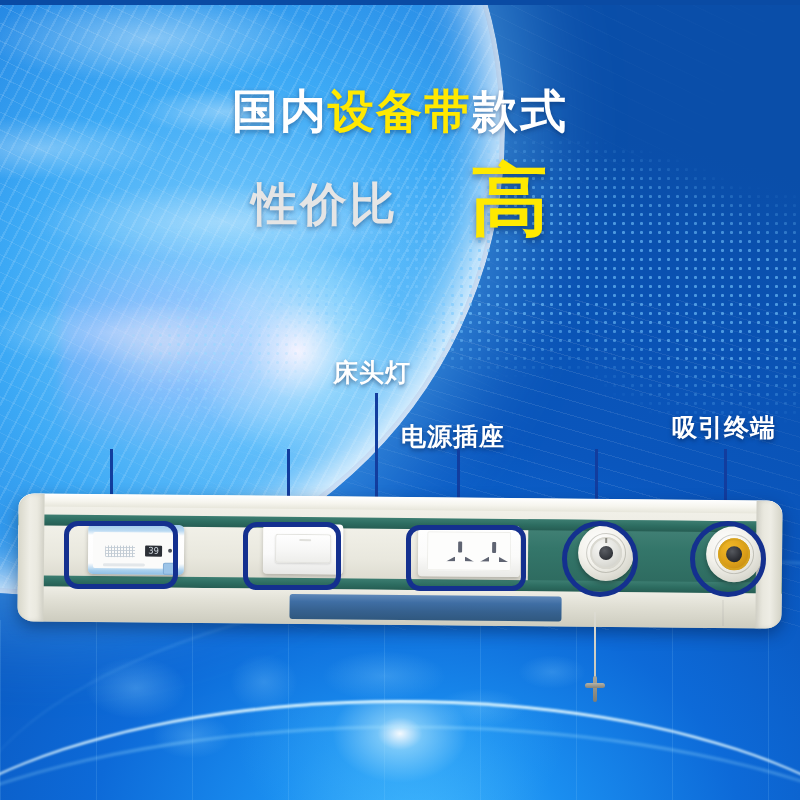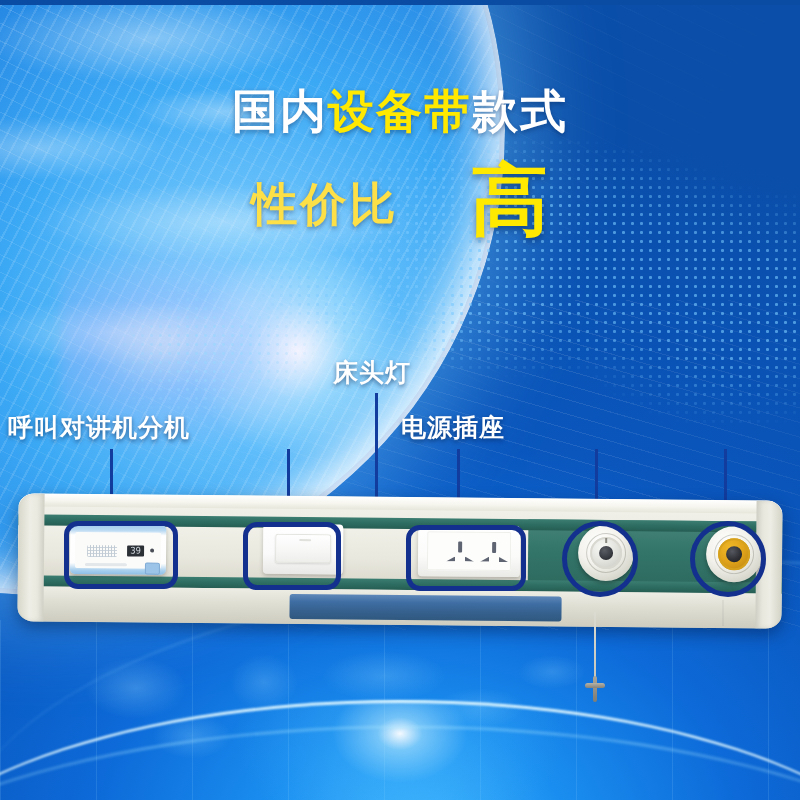--- a/index.html
+++ b/index.html
@@ -124,21 +124,21 @@
     white-space:nowrap;
   }
   .headline1 .w{color:#ffffff;text-shadow:0 2px 5px rgba(0,30,80,.45);}
   .headline1 .y{color:#ffe900;text-shadow:0 2px 5px rgba(0,30,80,.45);}
   .headline2{
     position:absolute;left:0;top:165px;width:800px;
     display:flex;align-items:center;justify-content:center;gap:72px;
     line-height:1;white-space:nowrap;
   }
   .headline2 .sub{
-    color:#fde047;font-size:46px;font-weight:bold;letter-spacing:3px;
+    color:#e5e5e5;font-size:46px;font-weight:bold;letter-spacing:3px;
     text-shadow:0 2px 5px rgba(0,30,80,.45);
   }
   .headline2 .big{
     color:#ffe900;font-size:78px;font-weight:bold;letter-spacing:0;
     text-shadow:0 3px 7px rgba(0,30,80,.5);position:relative;top:-4px;
   }
 
   
   .label{
     position:absolute;color:#ffffff;font-size:25px;font-weight:bold;
@@ -193,21 +193,21 @@
   }
   .rail{
     position:absolute;left:272px;top:98px;width:272px;height:25px;
     background:linear-gradient(180deg,#5f88b9 0%,#3f6ea4 30%,#36618f 65%,#30587f 100%);
     border-radius:3px;
   }
 
   
   .dev{position:absolute;}
   .intercom{
-    left:52px;top:30px;width:96px;height:50px;border-radius:5px;
+    left:70px;top:30px;width:96px;height:50px;border-radius:5px;
     background:linear-gradient(180deg,#9ec9ec 0%,#b9d9f2 12%,#ffffff 22%,#fdfdfd 78%,#a9d0ee 92%,#8fbfe6 100%);
     box-shadow:0 2px 4px rgba(0,0,0,.25);
   }
   .ic-face{position:absolute;left:5px;top:8px;right:5px;bottom:6px;background:#fbfbfa;border-radius:2px;}
   .ic-grille{
     position:absolute;left:12px;top:13px;width:30px;height:12px;
     background:repeating-linear-gradient(90deg,#b8c3cd 0 1px,rgba(0,0,0,0) 1px 3px),
                repeating-linear-gradient(0deg,#c2ccd6 0 1px,rgba(0,0,0,0) 1px 3px);
     opacity:.85;border-radius:2px;
   }
@@ -297,23 +297,23 @@
   <div class="arc-line3"></div>
   <div class="topbar"></div>
 
   <div class="headline1"><span class="w">国内</span><span class="y">设备带</span><span class="w">款式</span></div>
 
   <div class="headline2">
     <span class="sub">性价比</span>
     <span class="big">高</span>
   </div>
 
-  <div class="label" style="left:8px;top:415px;">呼叫对讲机分机</div>
   <div class="label" style="left:333px;top:360px;">床头灯</div>
-  <div class="label" style="left:401px;top:415px;">电源插座</div>
+  <div class="label" style="left:401px;top:424px;">电源插座</div>
+  <div class="label" style="left:672px;top:415px;">吸引终端</div>
 
   <div class="lead" style="left:110px;top:449px;height:86px;"></div>
   <div class="lead" style="left:287px;top:449px;height:82px;"></div>
   <div class="lead" style="left:375px;top:393px;height:213px;"></div>
   <div class="lead" style="left:457px;top:449px;height:80px;"></div>
   <div class="lead" style="left:595px;top:449px;height:78px;"></div>
   <div class="lead" style="left:724px;top:449px;height:78px;"></div>
 
   <div class="panel-wrap">
     <div class="panel">

